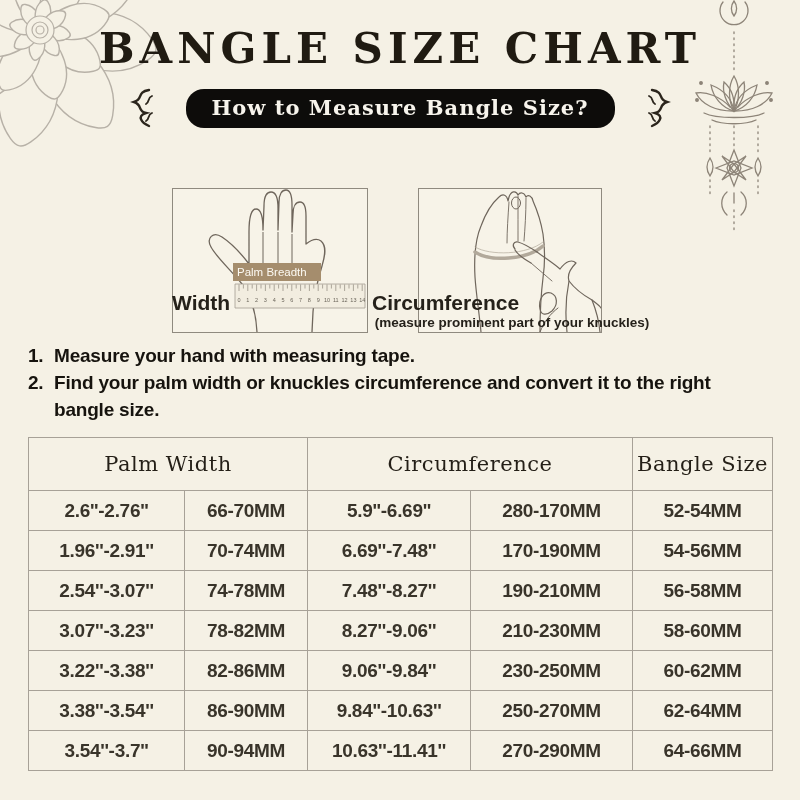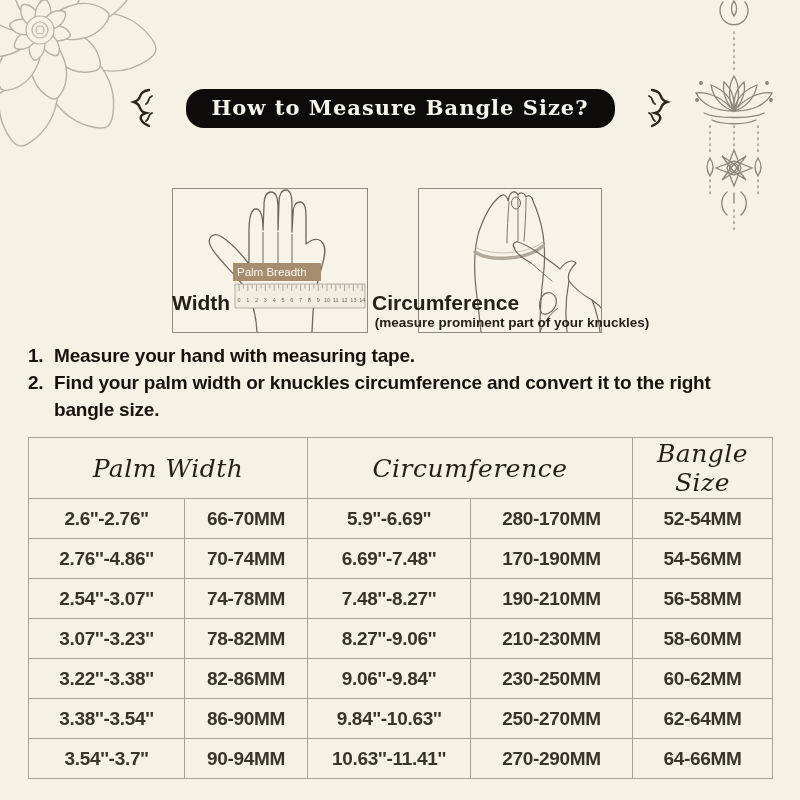--- a/index.html
+++ b/index.html
@@ -78,23 +78,22 @@
     table-layout:fixed;
   }
   .size-table th,.size-table td{
     border:1px solid #a7a197;
     text-align:center;vertical-align:middle;
     background:#f5f1e5;
   }
   .size-table th{
     height:50px;
     font-family:"DejaVu Serif","Liberation Serif",serif;
-    font-weight:500;font-size:25px;color:#241f17;
+    font-weight:500;font-size:21px;color:#241f17;
     letter-spacing:0.5px;
-    font-style:italic;
   }
   .size-table td{
     height:37px;
     font-weight:700;font-size:19px;color:#39342a;
     letter-spacing:-0.3px;
   }
 </style>
 </head>
 <body>
 
@@ -170,20 +169,21 @@
       </g>
       <g>
         <path d="M53,194 C46,200 46,210 53,217"></path>
         <path d="M67,194 C74,200 74,210 67,217"></path>
         <path d="M60,195 L60,205"></path>
       </g>
       <path d="M60,212 L60,232" stroke-dasharray="1.5 4.5"></path>
     </svg>
   </div>
 
+  <div class="title">BANGLE SIZE CHART</div>
 
   <div class="badge-row">
     <span class="squiggle">
       <svg width="26" height="44" viewBox="0 0 26 44" fill="none" stroke="#2b251c" stroke-width="2.4" stroke-linecap="round">
         <path d="M20,4 C7,6 15,13 5,16 C14,19 8,25 17,27 C7,30 13,37 20,40"></path>
         <path d="M23,10 C18,12 21,16 17,18" stroke-width="1.8"></path>
         <path d="M23,27 C18,29 21,33 17,35" stroke-width="1.8"></path>
       </svg>
     </span>
     <span class="pill">How to Measure Bangle Size?</span>
@@ -320,21 +320,21 @@
     </thead>
     <tbody>
         <tr>
           <td>2.6''-2.76''</td>
           <td>66-70MM</td>
           <td>5.9''-6.69''</td>
           <td>280-170MM</td>
           <td>52-54MM</td>
         </tr>
         <tr>
-          <td>2.76''-4.86''</td>
+          <td>1.96''-2.91''</td>
           <td>70-74MM</td>
           <td>6.69''-7.48''</td>
           <td>170-190MM</td>
           <td>54-56MM</td>
         </tr>
         <tr>
           <td>2.54''-3.07''</td>
           <td>74-78MM</td>
           <td>7.48''-8.27''</td>
           <td>190-210MM</td>

